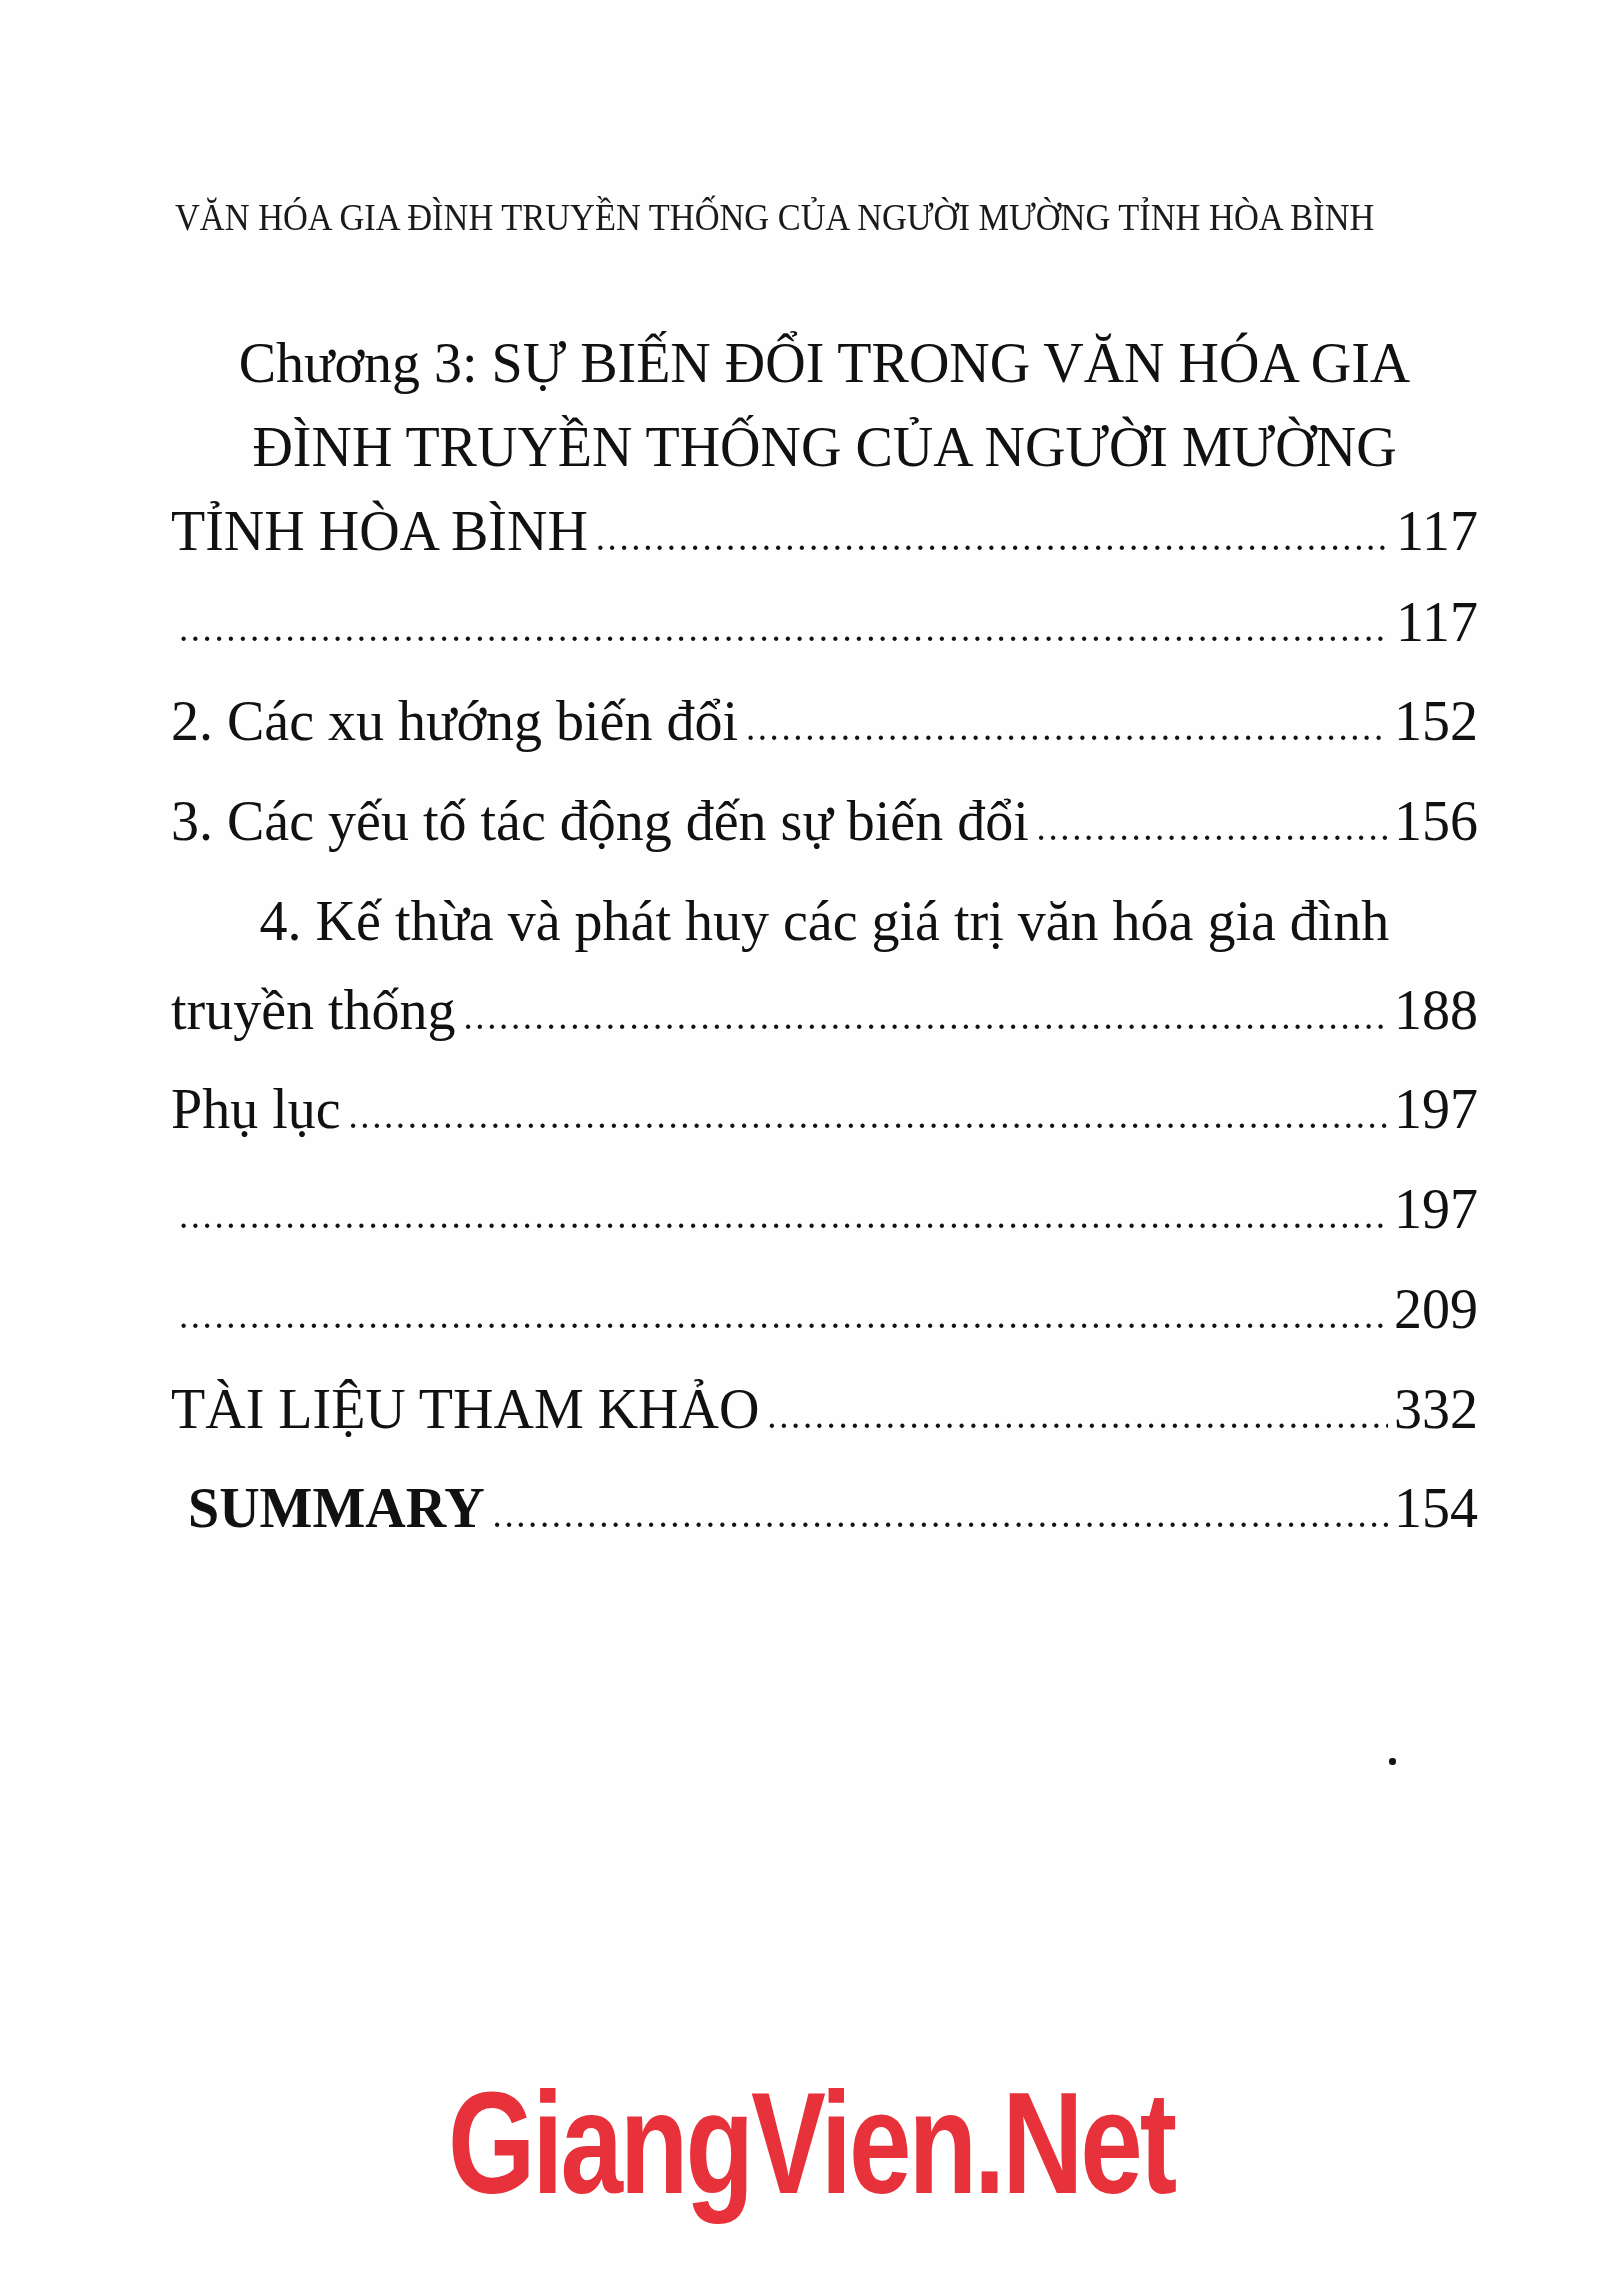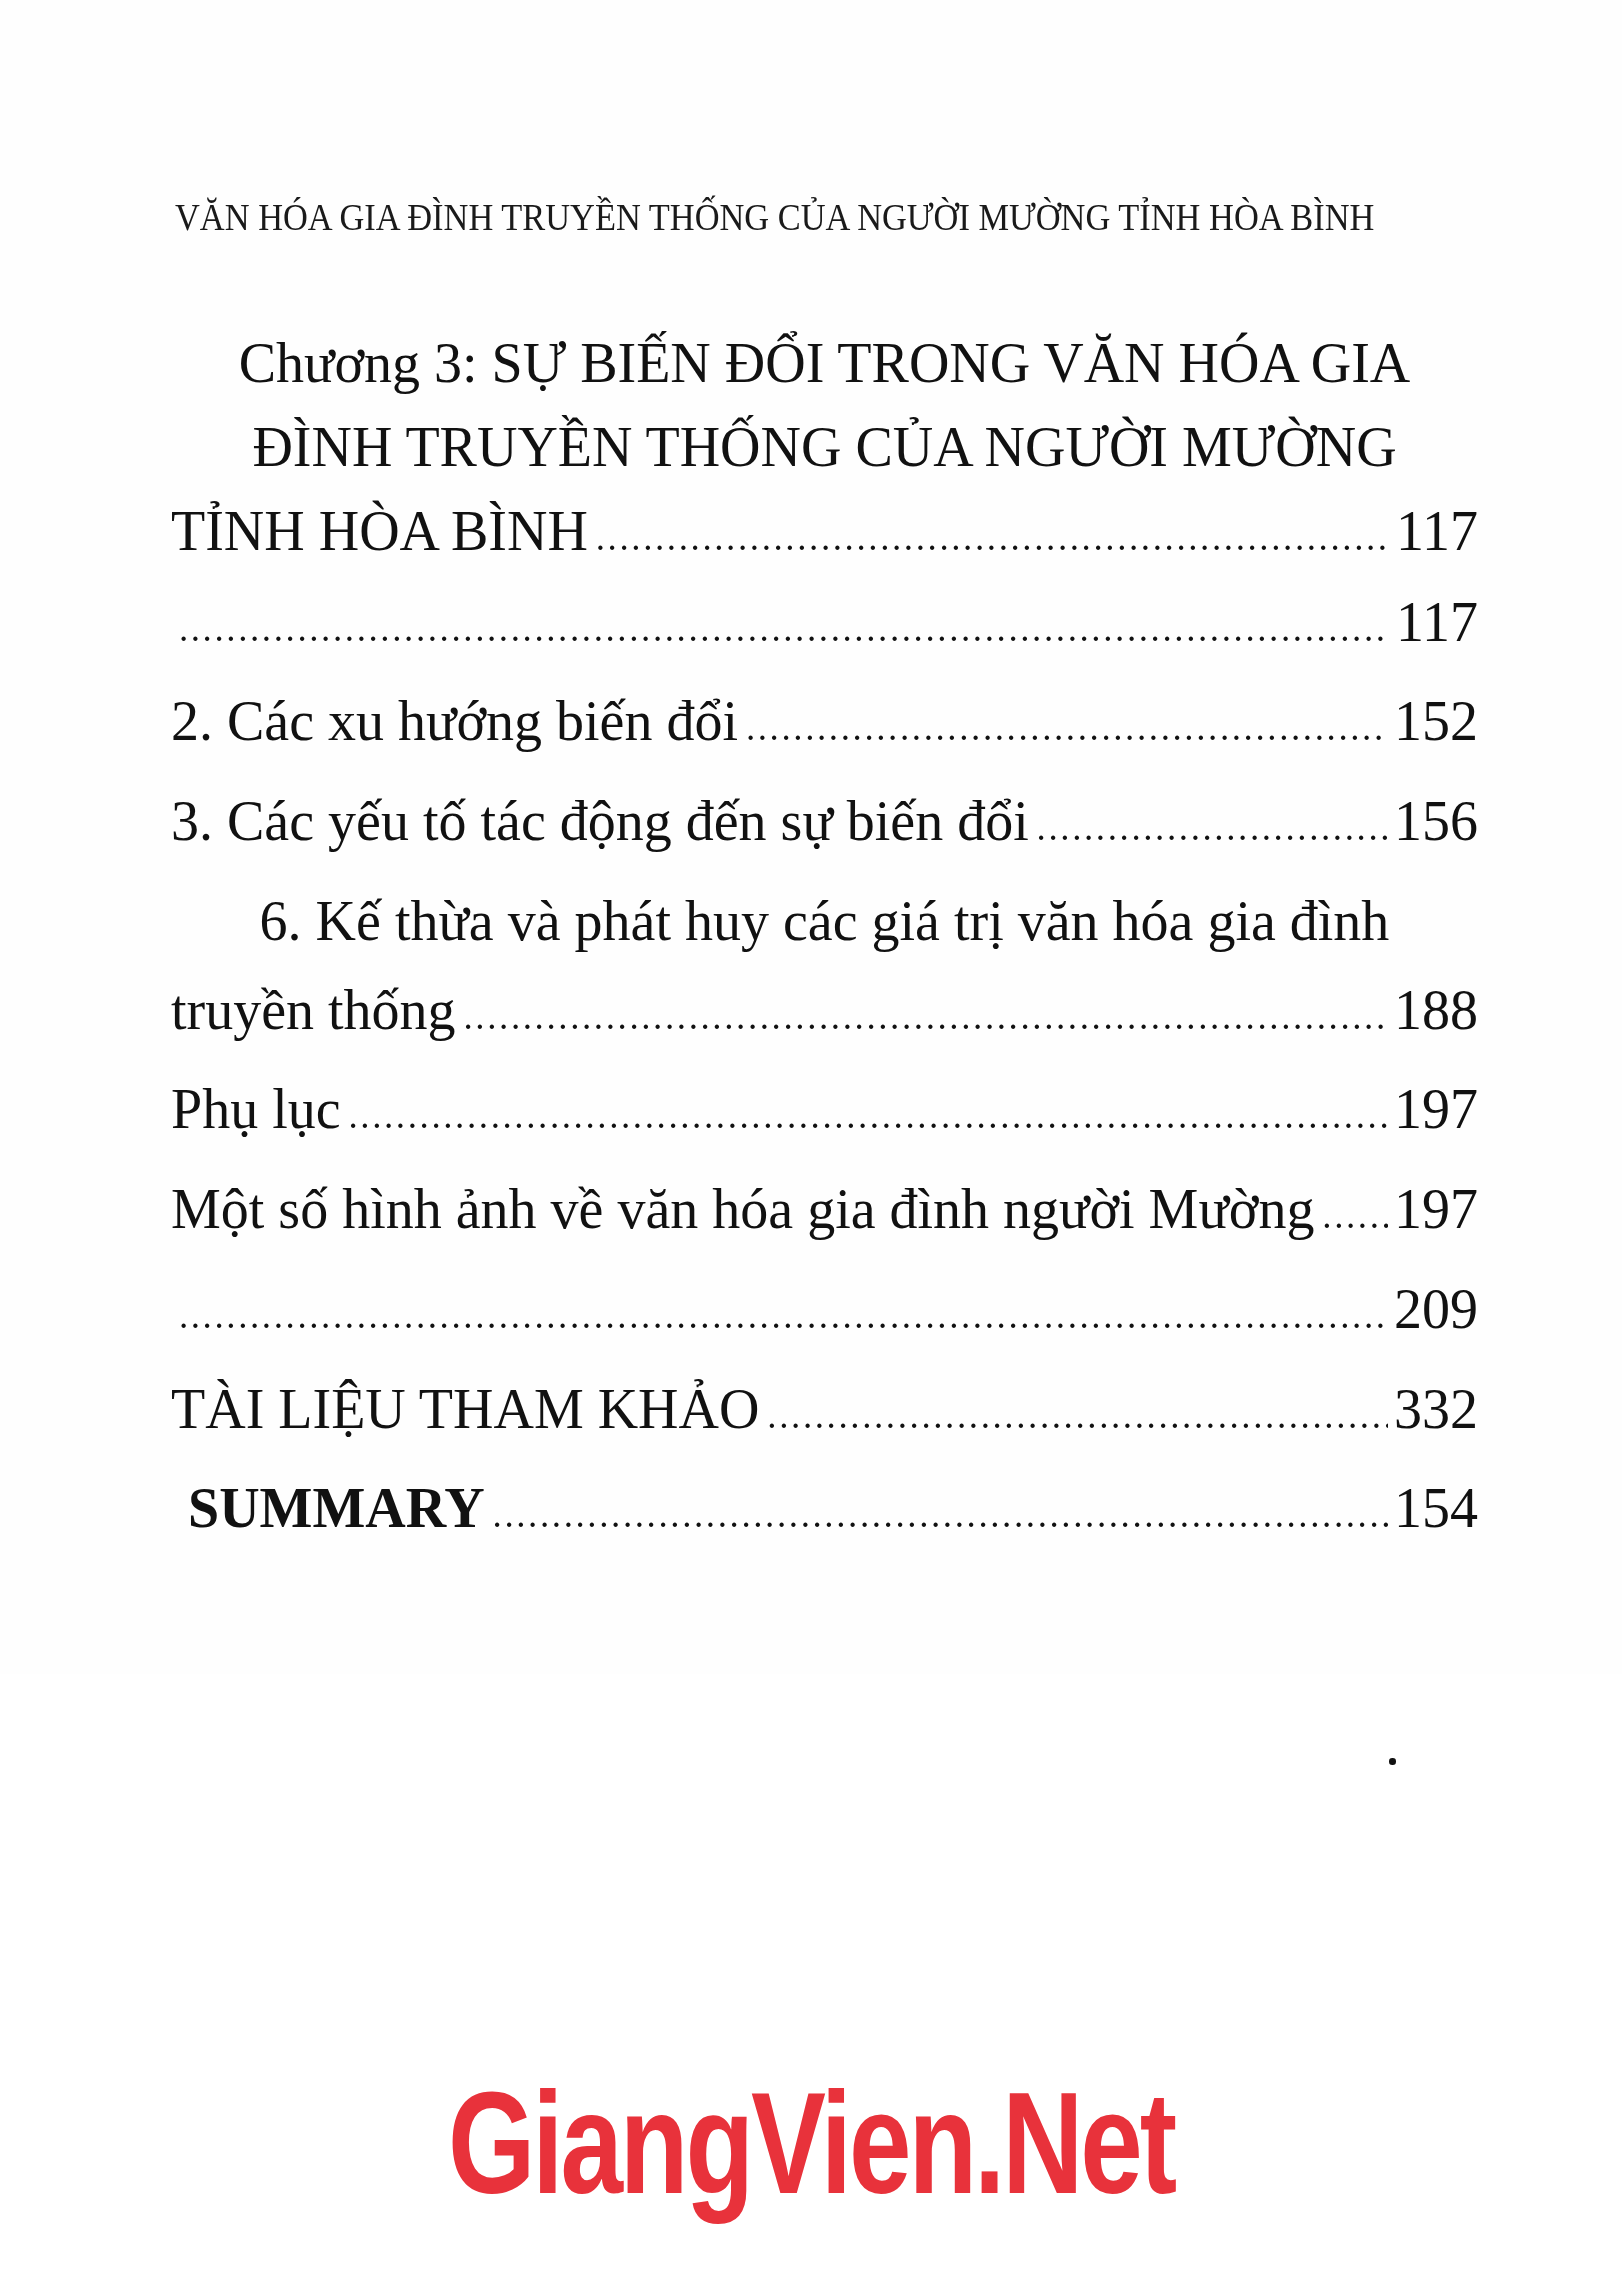--- a/index.html
+++ b/index.html
@@ -61,36 +61,35 @@
       <span class="page-num">152</span>
     </div>
 
     <div class="toc-line" style="margin-top:15.7px">
       <span class="label">3. Các yếu tố tác động đến sự biến đổi</span>
       <span class="leader">..............................................................................................................................................................</span>
       <span class="page-num">156</span>
     </div>
 
     <div class="toc-line no-leader" style="margin-top:15.7px">
-      <span class="label">6. Kế thừa và phát huy các giá trị văn hóa gia đình</span>
+      <span class="label">4. Kế thừa và phát huy các giá trị văn hóa gia đình</span>
     </div>
     <div class="toc-line" style="margin-top:5.2px">
       <span class="label">truyền thống</span>
       <span class="leader">..............................................................................................................................................................</span>
       <span class="page-num">188</span>
     </div>
 
     <div class="toc-line" style="margin-top:15.7px">
       <span class="label">Phụ lục</span>
       <span class="leader">..............................................................................................................................................................</span>
       <span class="page-num">197</span>
     </div>
 
     <div class="toc-line" style="margin-top:15.7px">
-      <span class="label">Một số hình ảnh về văn hóa gia đình người Mường</span>
       <span class="leader">..............................................................................................................................................................</span>
       <span class="page-num">197</span>
     </div>
 
     <div class="toc-line" style="margin-top:15.7px">
       <span class="leader">..............................................................................................................................................................</span>
       <span class="page-num">209</span>
     </div>
 
     <div class="toc-line" style="margin-top:15.7px">

